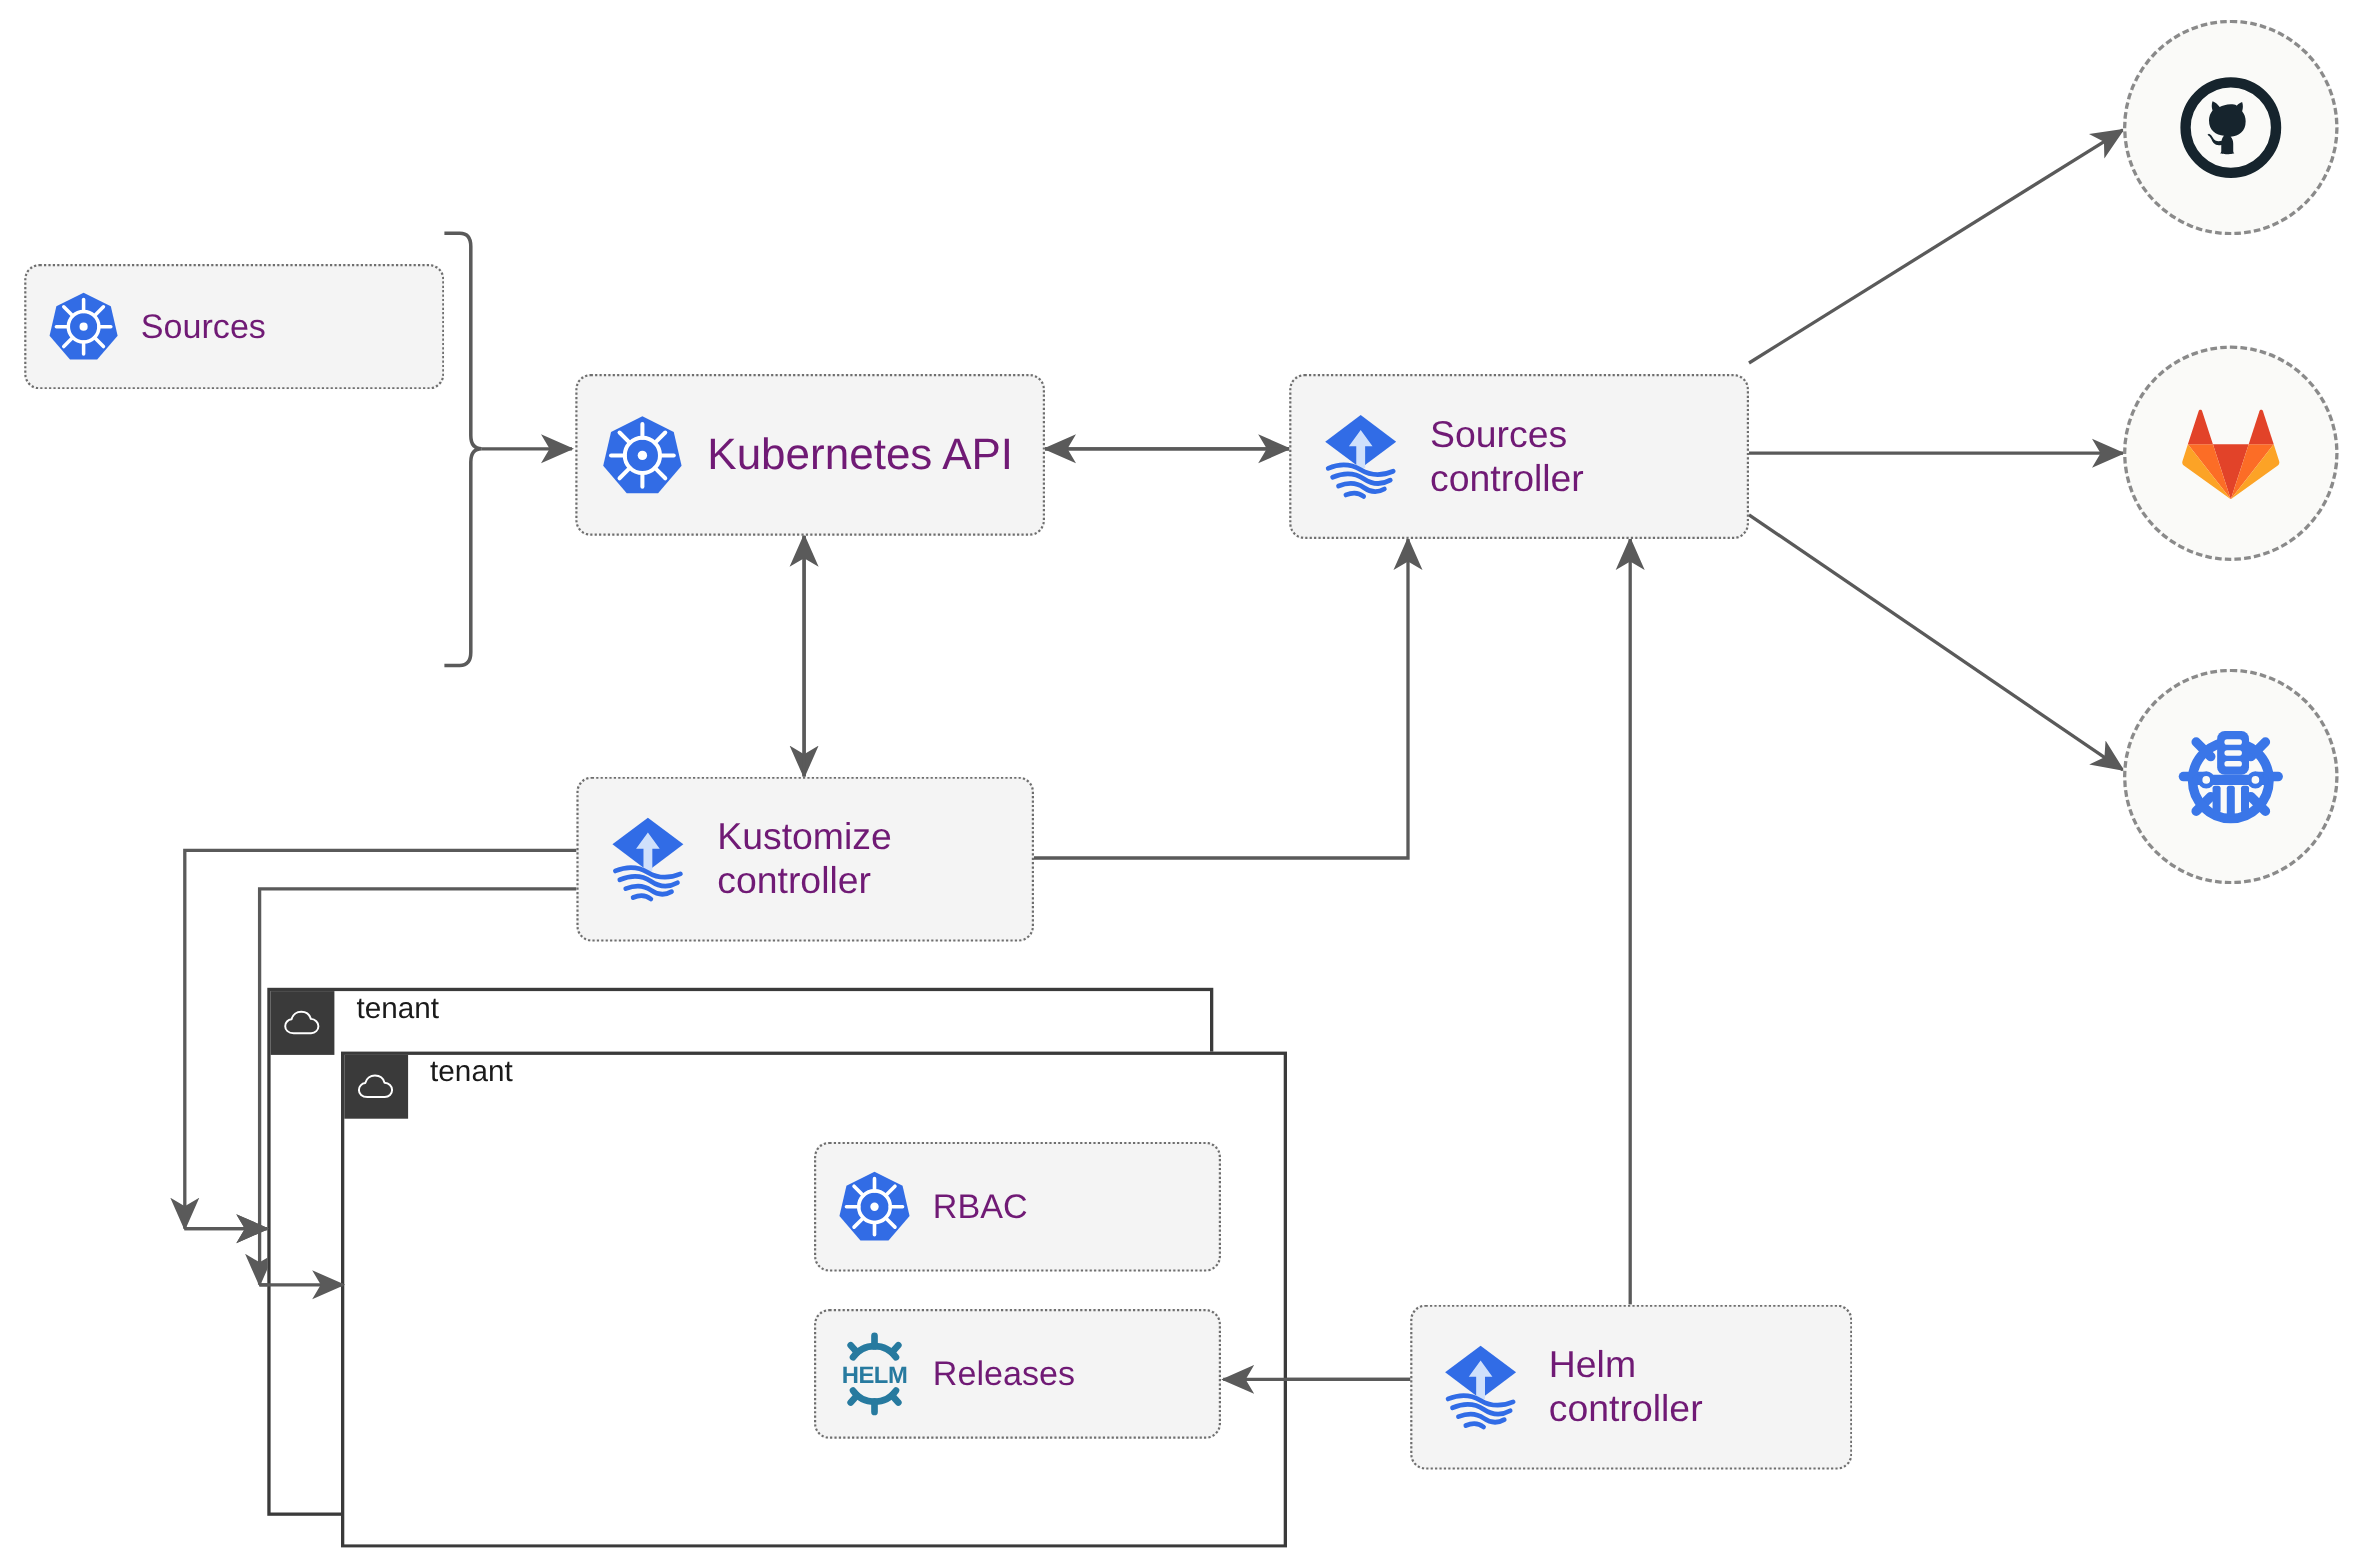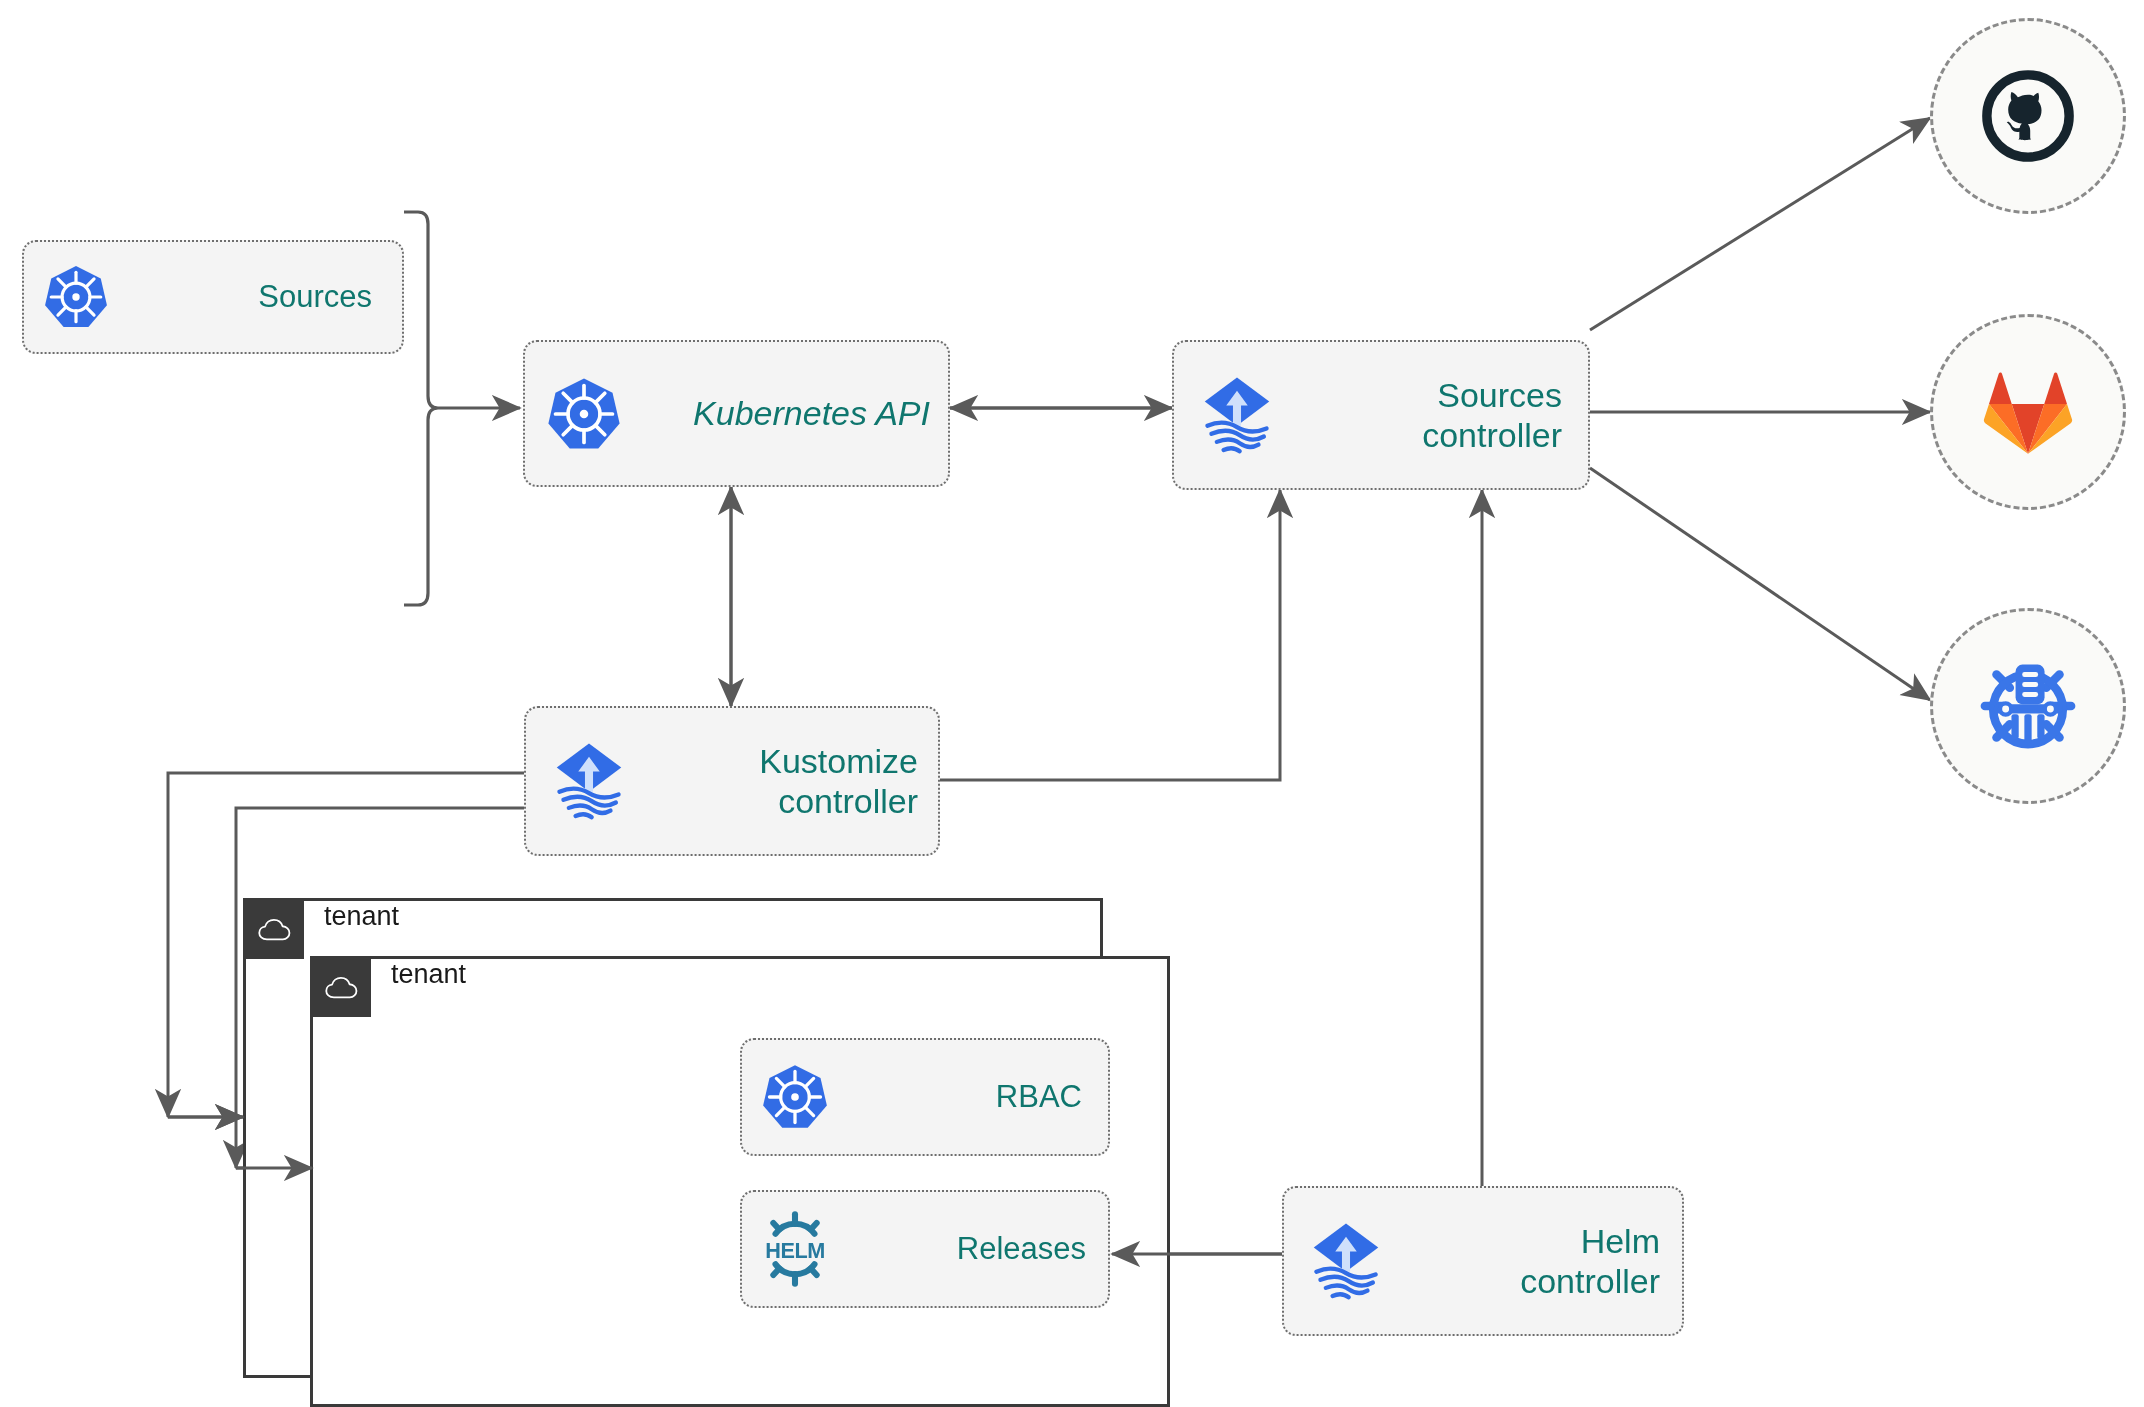--- a/index.html
+++ b/index.html
@@ -13,22 +13,22 @@
     border:2.5px dotted #6e6e6e;
     border-radius:14px;
     box-sizing:border-box;
     display:flex;
     align-items:center;
     z-index:5;
   }
   .node .ico{flex:0 0 auto;display:flex;align-items:center;justify-content:center;}
   .node .lbl{
     flex:1 1 auto;
-    text-align:right;
-    color:#0f766e;
+    text-align:left;
+    color:#701a75;
     line-height:1.18;
     white-space:pre-line;
   }
 
   
   .circ{
     position:absolute;
     border:3px dashed #8a8a8a;
     border-radius:50%;
     background:#fafaf8;
@@ -137,21 +137,21 @@
             <path d="M32 45.5 L32 56"></path>
           <path d="M18.5 32 L8 32"></path>
             <path d="M45.5 32 L56 32"></path>
           <path d="M22.4 22.4 L14.5 14.5"></path>
             <path d="M41.6 41.6 L49.5 49.5"></path>
           <path d="M41.6 22.4 L49.5 14.5"></path>
             <path d="M22.4 41.6 L14.5 49.5"></path>
         </g>
       </svg>
     </div>
-    <div class="lbl" style="font-size:34px;padding-right:18px;font-style:italic;">Kubernetes API</div>
+    <div class="lbl" style="font-size:40px;padding-right:18px;">Kubernetes API</div>
   </div>
 
   <div class="node" style="left:1172px;top:340px;width:418px;height:150px;">
     <div class="ico" style="width:126px;">
       <svg width="86" height="86" viewBox="0 0 64 64" aria-hidden="true">
         <path d="M32 4 L56 22 L32 40 L8 22 Z" fill="#316ce6"></path>
         <path d="M32 14 L40 25 L35 25 L35 40 L29 40 L29 25 L24 25 Z" fill="#cfe0fb"></path>
         <g stroke="#316ce6" stroke-width="3.2" fill="none" stroke-linecap="round">
           <path d="M10 40 Q 22 35 32 41 Q 42 47 54 42"></path>
           <path d="M13 46 Q 25 41 34 47 Q 43 53 52 48"></path>

